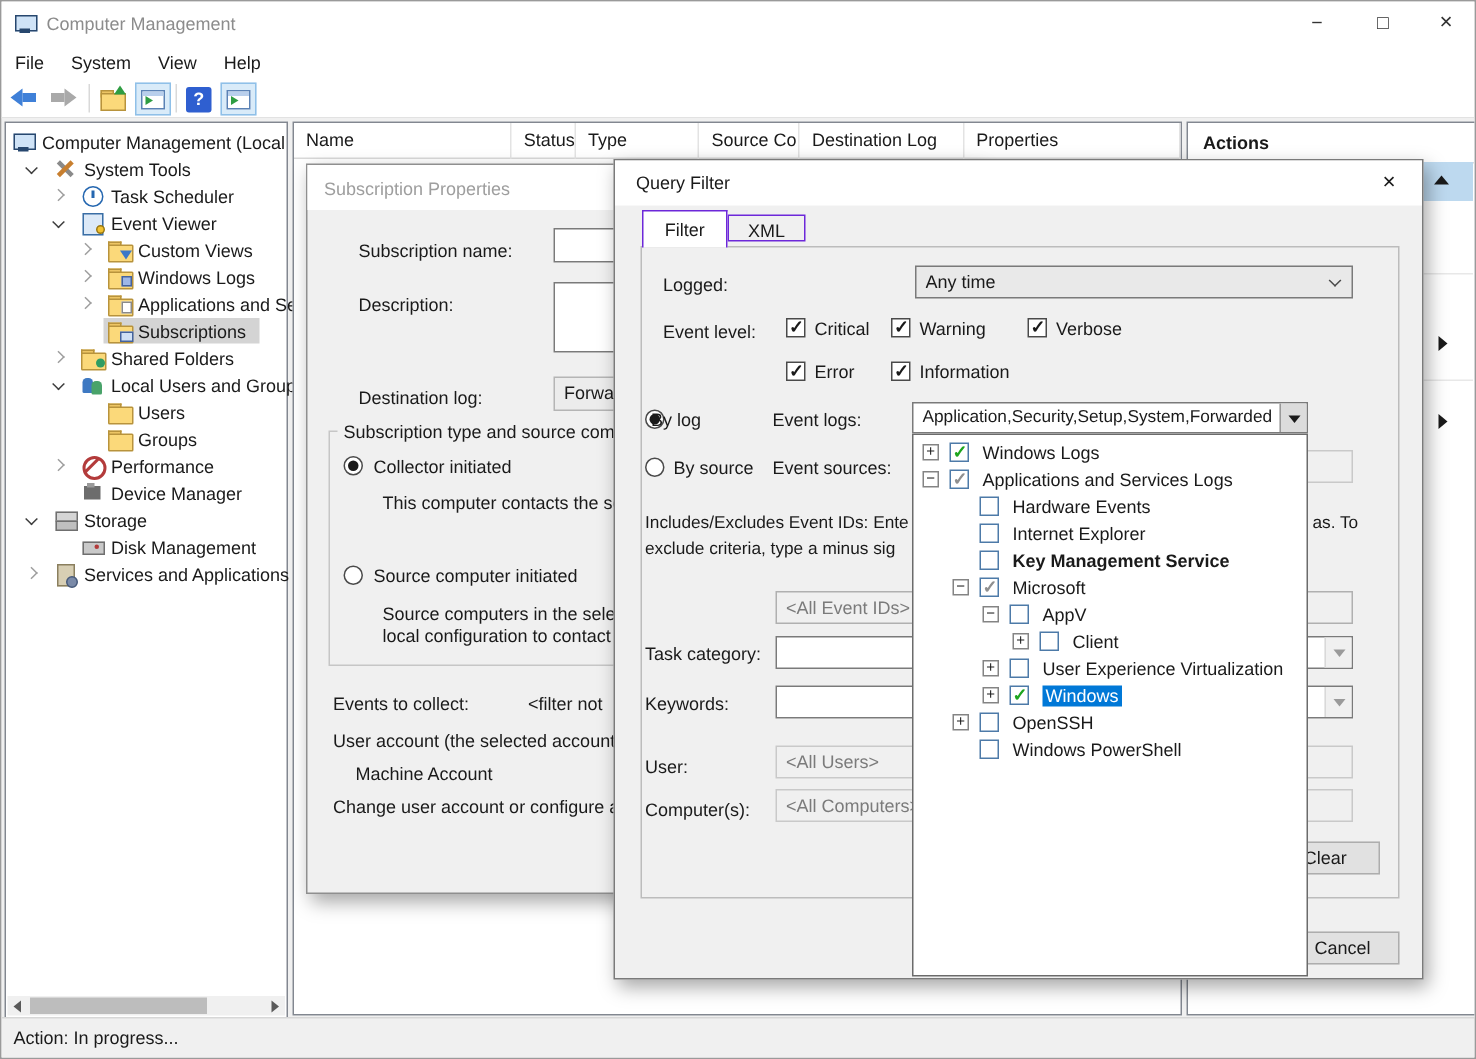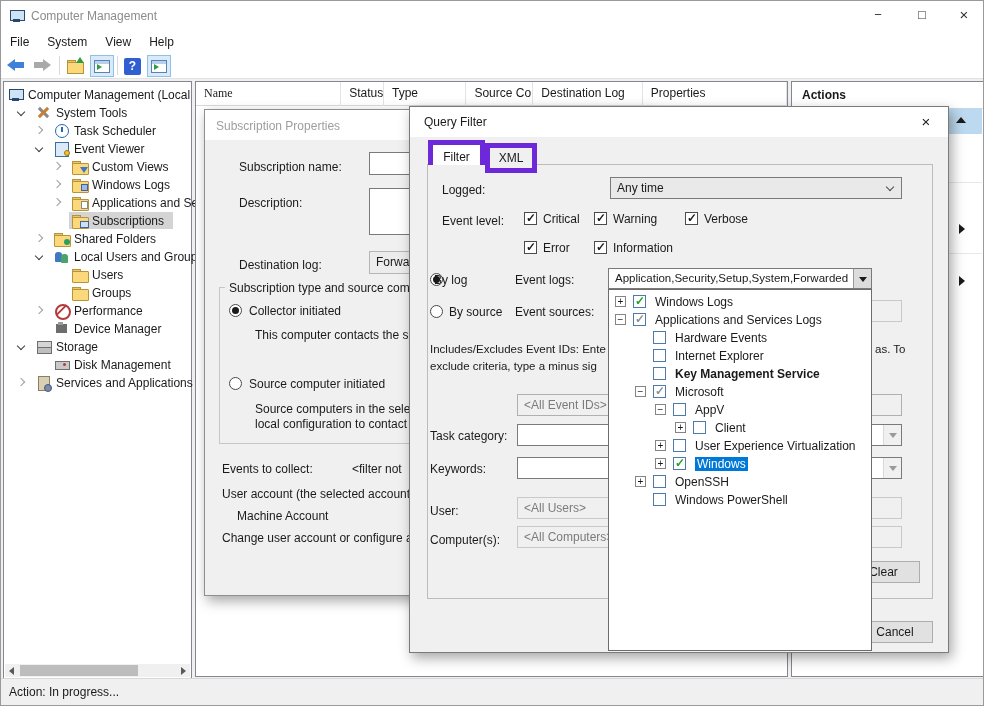--- a/index.html
+++ b/index.html
@@ -113,23 +113,23 @@
   .groupbox { position:absolute; border:1px solid #c6c6c6; }
   .groupbox-label { position:absolute; background:#f0f0f0; padding:0 4px; white-space:nowrap; }
   .btn { position:absolute; background:#e1e1e1; border:1px solid #adadad; text-align:center; }
   
   #sub-dialog { left:203px; top:108px; width:448px; height:487px; }
   #sub-title { position:absolute; left:11px; top:9px; color:#9e9e9e; }
   
   #qf-dialog { left:408px; top:105px; width:540px; height:547px; border-color:#7a7a7a; }
   #qf-title { position:absolute; left:14px; top:8px; }
   #qf-close { position:absolute; right:8px; top:3px; width:28px; height:24px; text-align:center; line-height:24px; font-size:15px; color:#1a1a1a; }
-  .tab { position:absolute; border:5px solid #6d28d9; text-align:center; }
+  .tab { position:absolute; border:1px solid #6d28d9; text-align:center; }
   #tab-filter { left:18px; top:33px; width:57px; height:25px; background:#fff; border-bottom:none; z-index:2; padding-top:5px; }
-  #tab-xml { left:75px; top:36px; width:52px; height:30px; background:#f0f0f0; padding-top:3px; }
+  #tab-xml { left:75px; top:36px; width:52px; height:18px; background:#f0f0f0; padding-top:3px; }
   #tab-page { position:absolute; left:17px; top:57px; width:506px; height:435px; border:1px solid #bcbcbc; background:#f0f0f0; }
   .combo { position:absolute; border:1px solid #7a7a7a; background:#e9e9e9; }
   .combo .val { position:absolute; left:6px; top:3px; white-space:nowrap; overflow:hidden; right:22px; }
   .combo .chev-dn { position:absolute; right:8px; top:6px; width:6px; height:6px; border-right:1.4px solid #4a4a4a; border-bottom:1.4px solid #4a4a4a; transform:rotate(45deg); }
   .combo-btn { position:absolute; right:0; top:0; width:18px; height:100%; background:#dcdcdc; border-left:1px solid #999; }
   .combo-btn .tri { position:absolute; left:5px; top:8px; width:0; height:0; border-left:4px solid transparent; border-right:4px solid transparent; border-top:5px solid #1a1a1a; }
   .combo-btn.dim { background:#f0f0f0; border-left:1px solid #d9d9d9; }
   .combo-btn.dim .tri { border-top-color:#9a9a9a; }
   
   #log-dropdown { position:absolute; left:198px; top:182px; width:264px; height:362px; background:#fff; border:1px solid #6b6b6b; z-index:5; }
@@ -320,21 +320,21 @@
         </span>
       <span id="tree-thumb"></span>
       <span class="hs-btn" style="right:0;">
           <span class="hs-tri" style="left:5px;border-left:5px solid #5a5a5a;"></span>
         </span>
     </div>
   </div>
 
   <div id="list-panel">
     <div id="list-header">
-        <div class="col-h" style="width: 150px; font-family: Liberation Serif, serif;">Name</div>
+        <div class="col-h" style="width: 150px;">Name</div>
         <div class="col-h" style="width: 44px;">Status</div>
         <div class="col-h" style="width: 85px;">Type</div>
         <div class="col-h" style="width: 69px;">Source Co...</div>
         <div class="col-h" style="width: 113px;">Destination Log</div>
         <div class="col-h" style="width: 149px;">Properties</div>
       </div>
   </div>
 
   <div id="actions-panel">
     <div id="actions-title">Actions</div>

